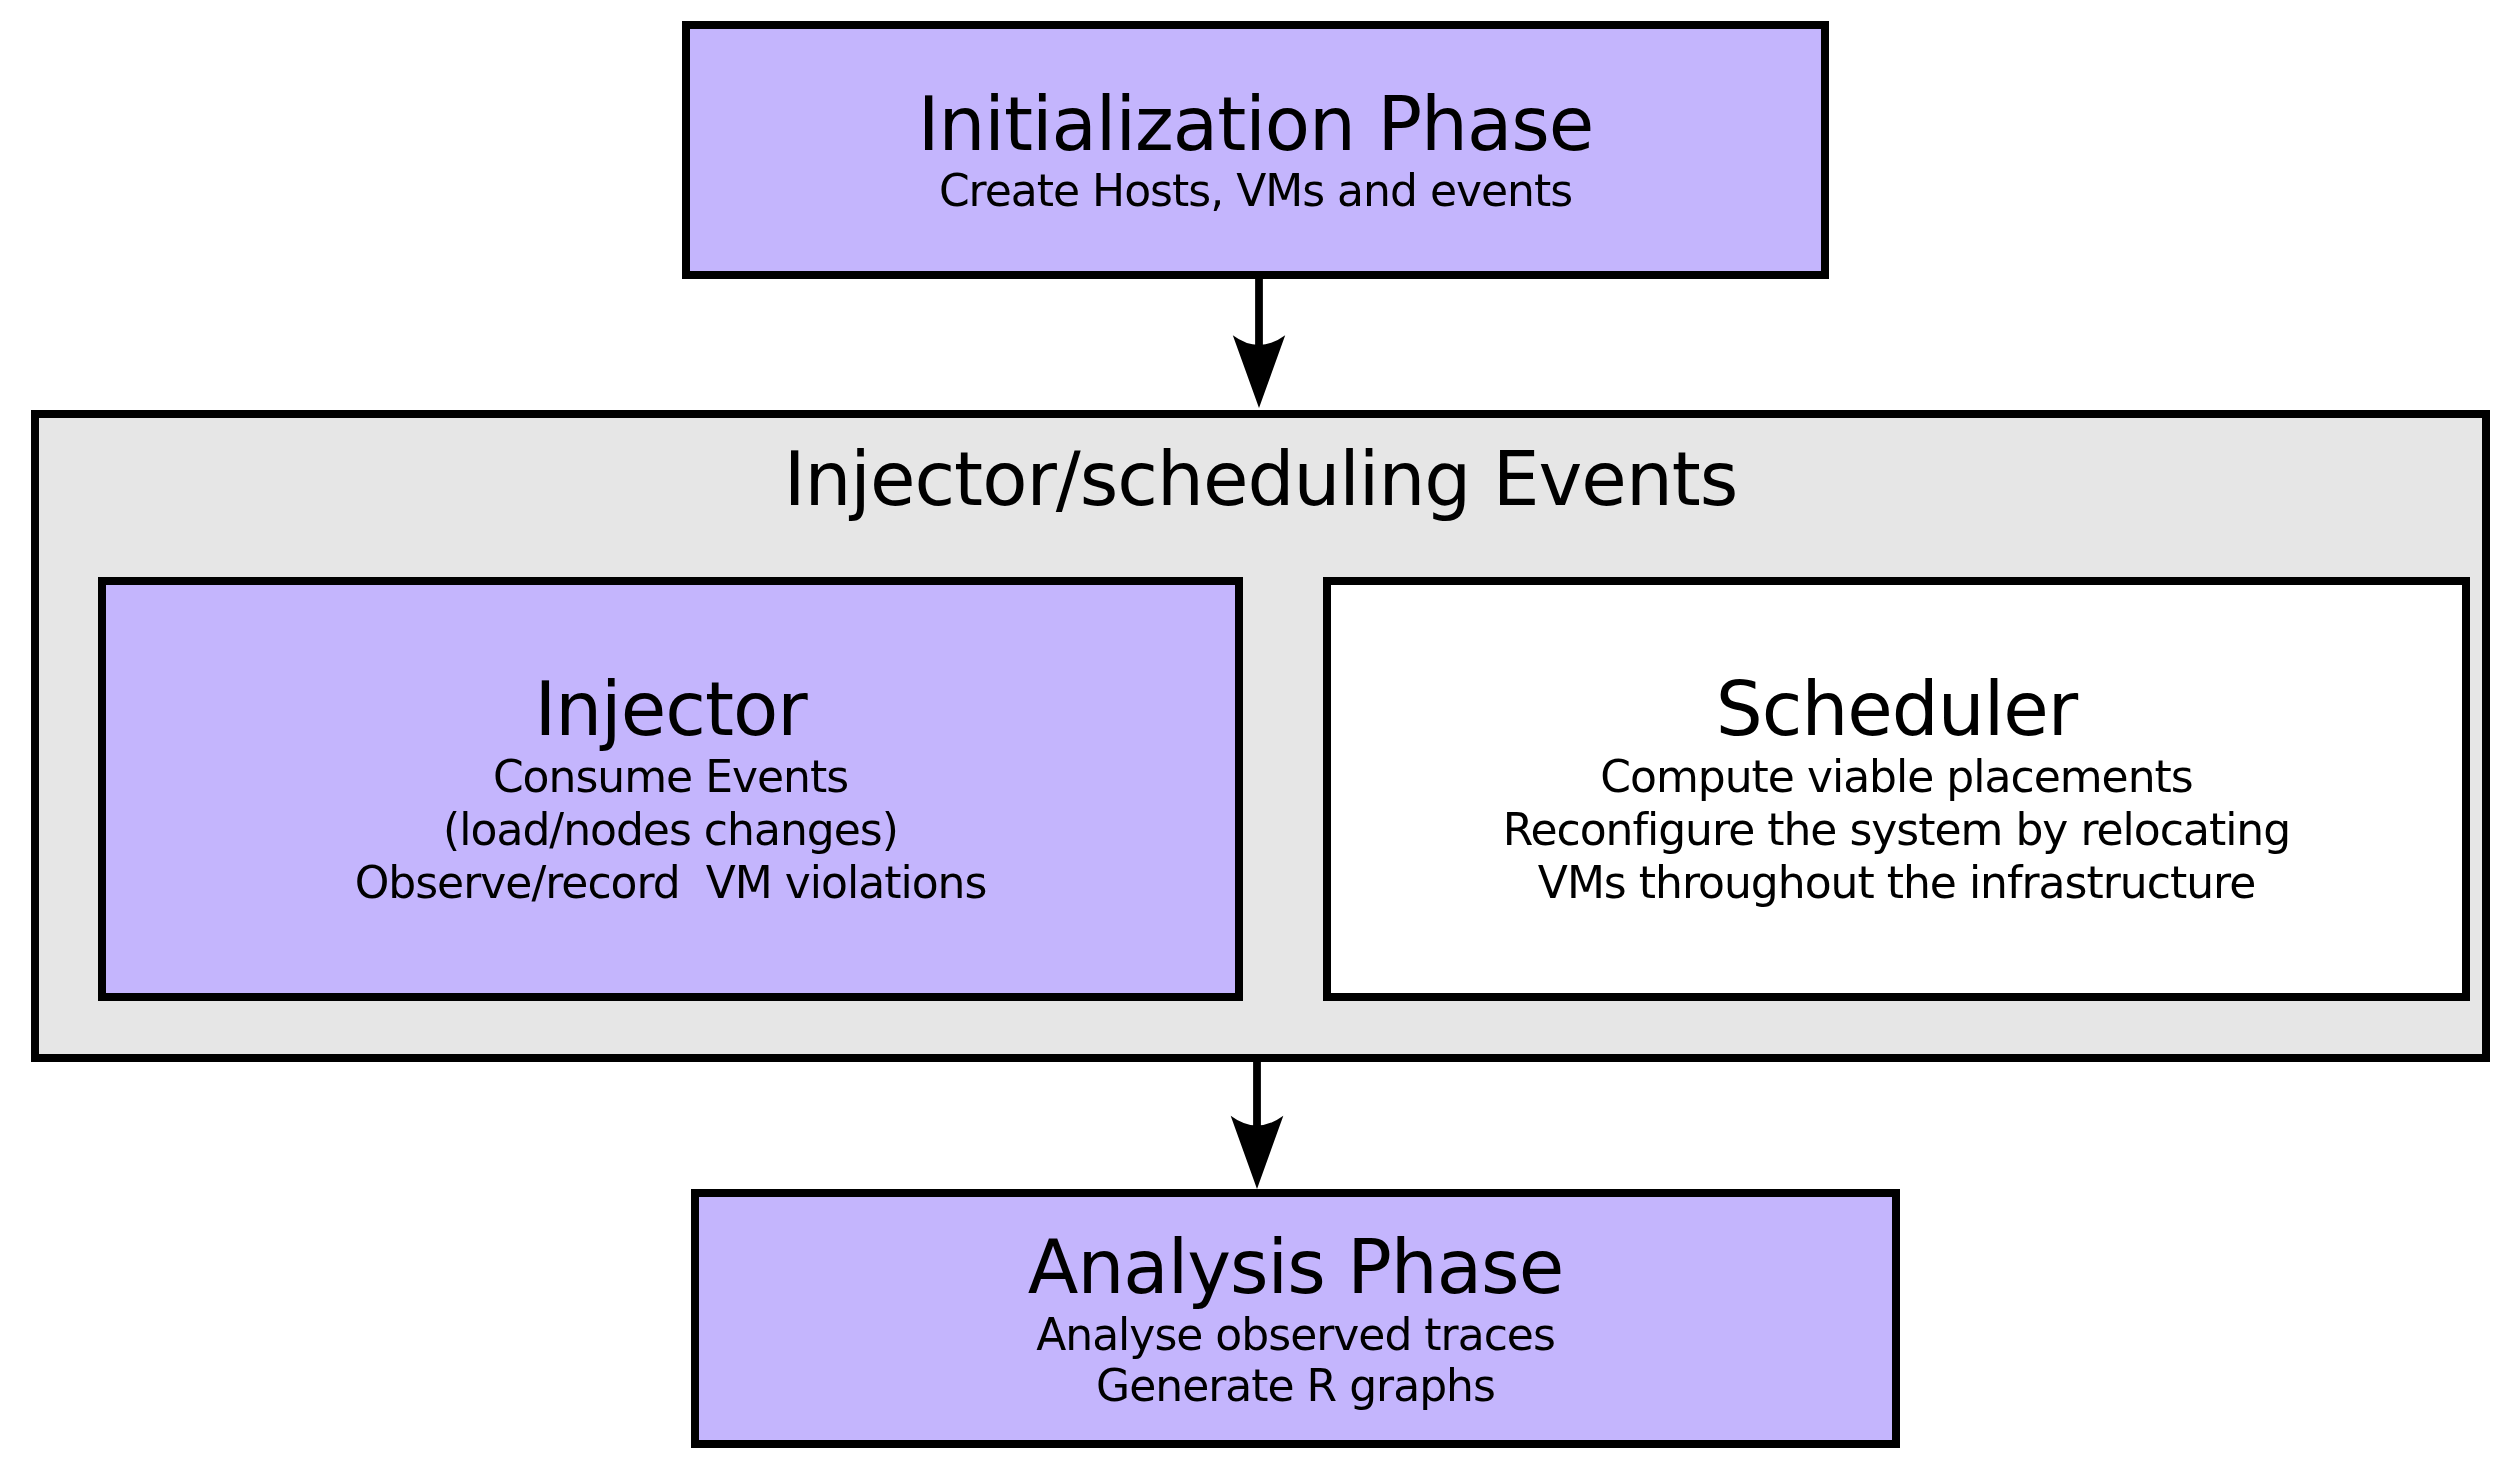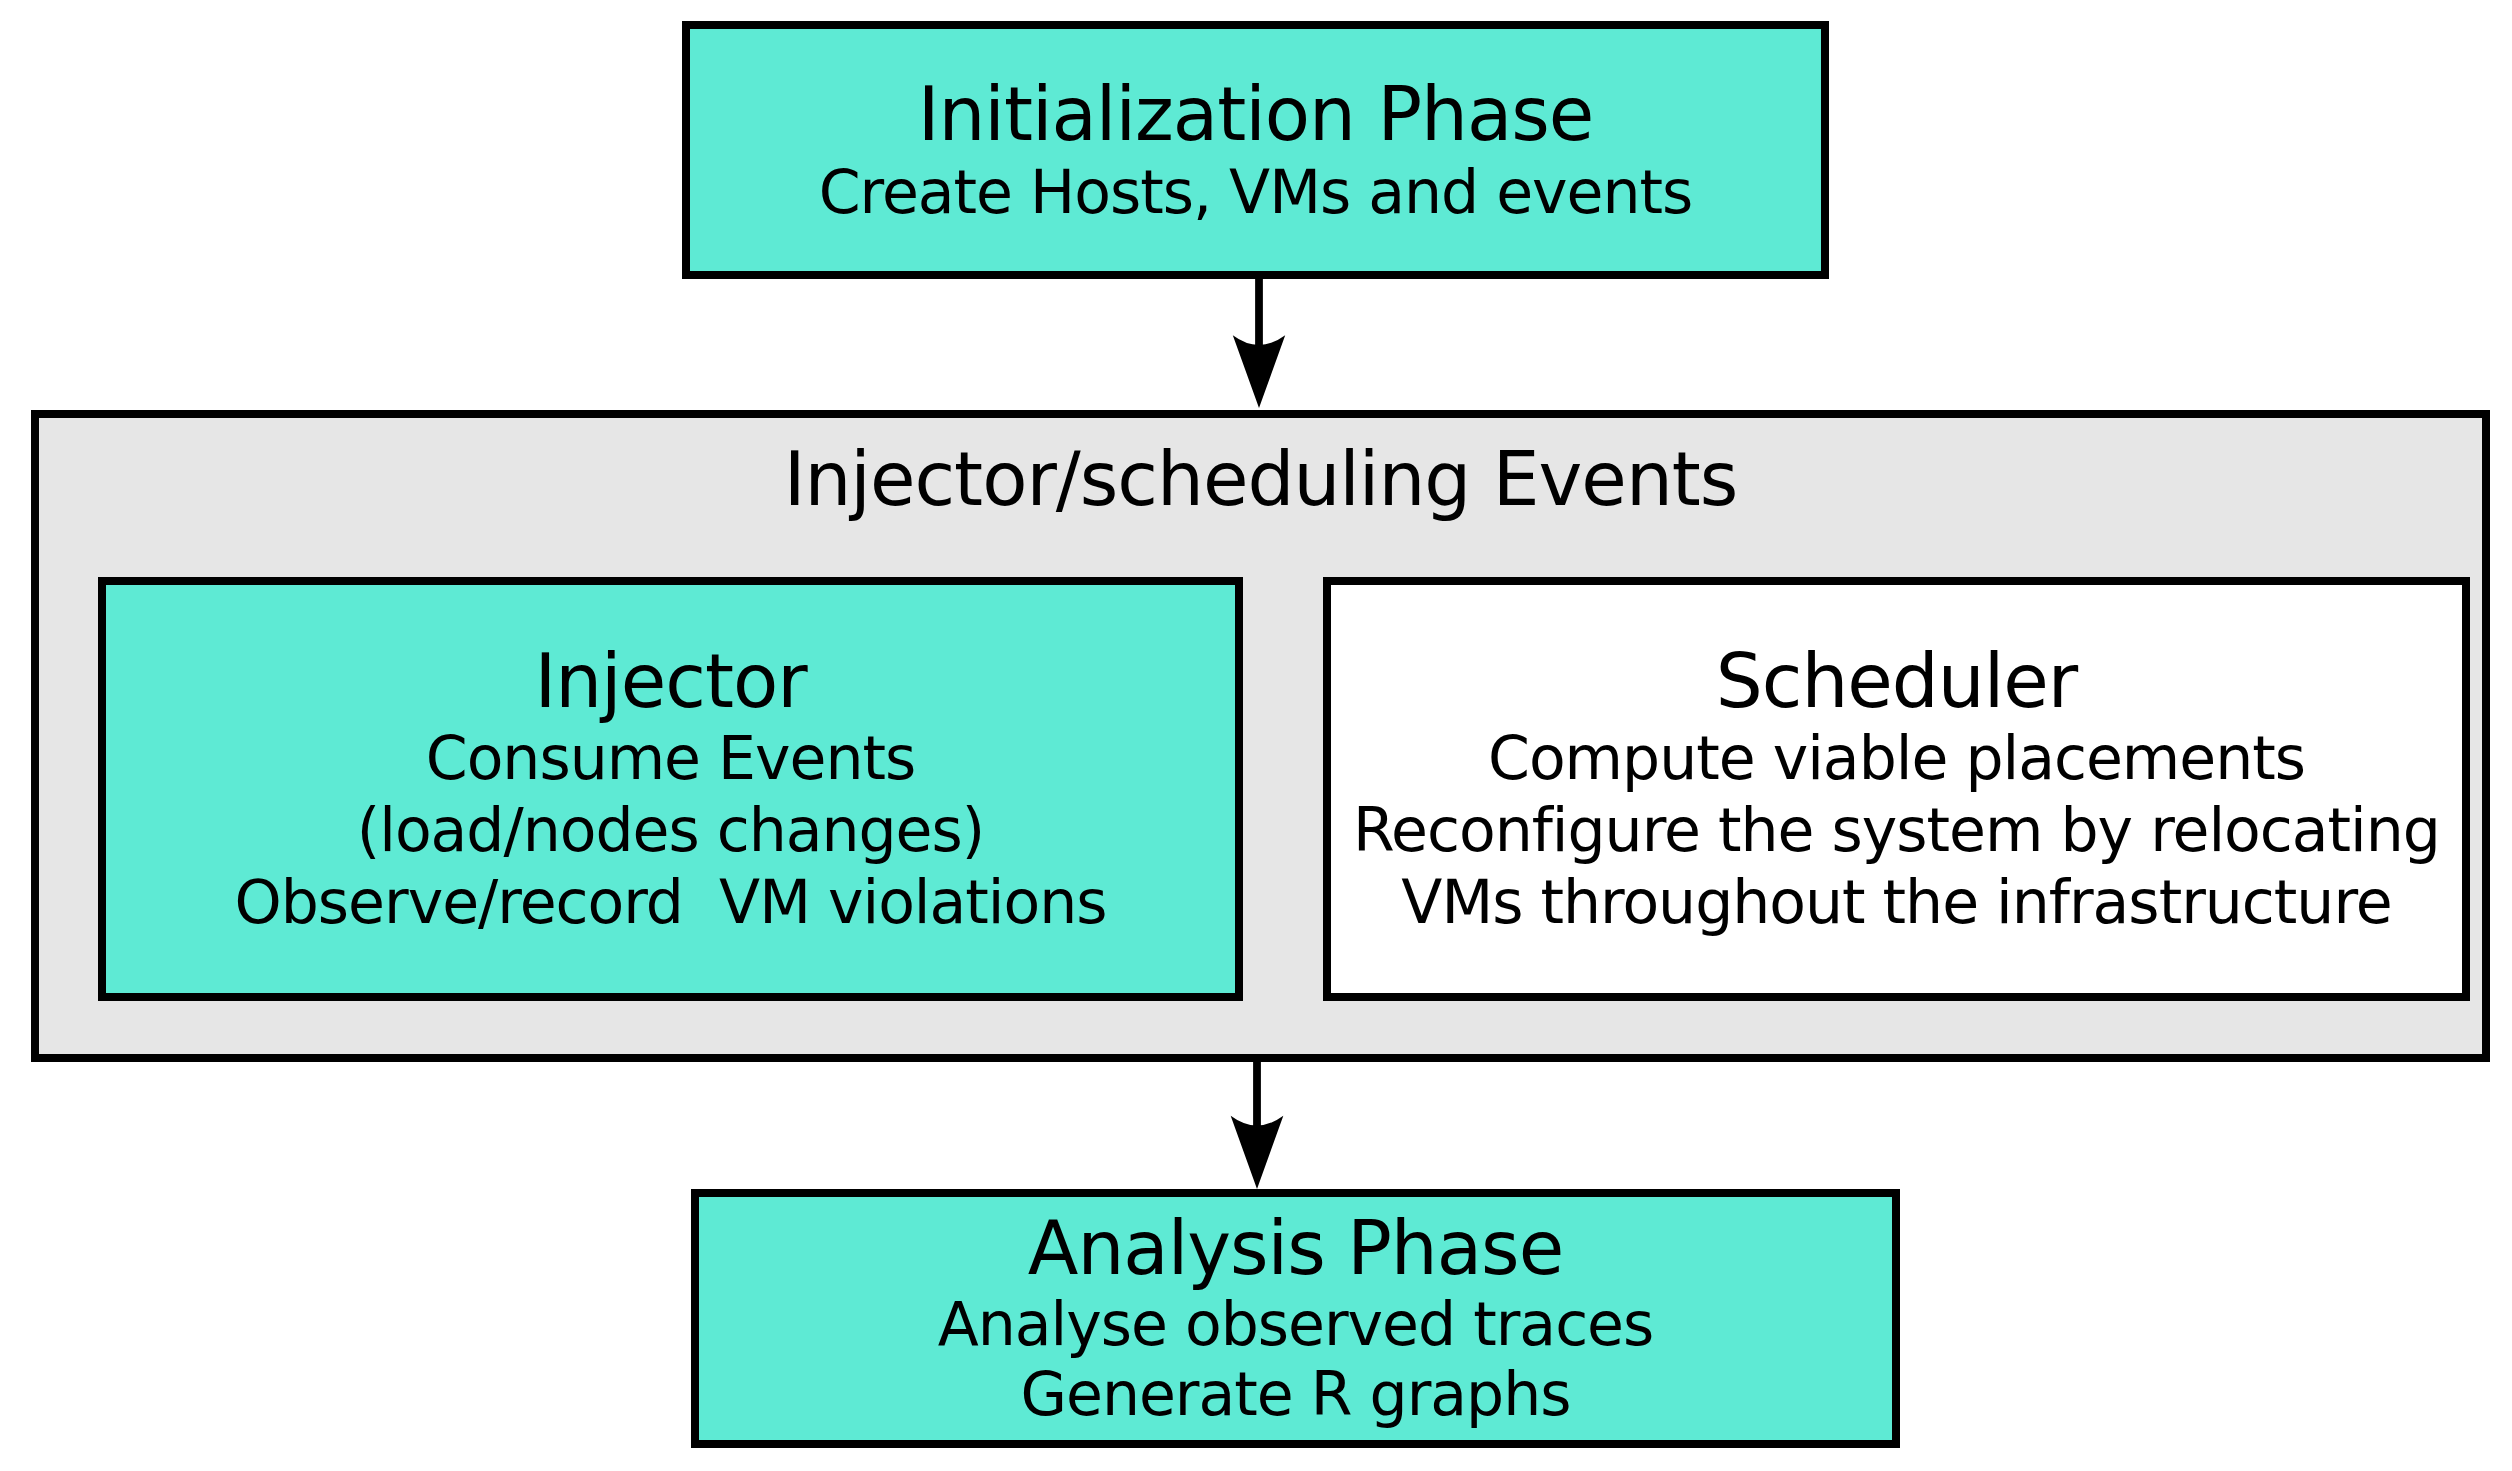--- a/index.html
+++ b/index.html
@@ -19,32 +19,32 @@
   .node {
     position: absolute;
     border: 8.8px solid #000000;
     box-sizing: border-box;
     display: flex;
     flex-direction: column;
     align-items: center;
     justify-content: center;
     text-align: center;
   }
-  .fill-gray  { background: #5eead4; }
+  .fill-gray  { background: #c4b5fd; }
   .fill-light { background: #e6e6e6; }
   .fill-white { background: #ffffff; }
 
   .phase-title {
     font-size: 74px;
     line-height: 1.12;
     letter-spacing: -1px;
     white-space: pre-wrap;
   }
   .box-line {
-    font-size: 60px;
+    font-size: 44px;
     line-height: 1.2;
     letter-spacing: -1px;
     white-space: pre-wrap;
   }
 
   #top-box    { left: 682px;  top: 21.4px;   width: 1147px; height: 258px; }
   #middle-box {
     left: 31px;  top: 410px;  width: 2459px; height: 652px;
     justify-content: flex-start;
     padding-top: 19.5px;

